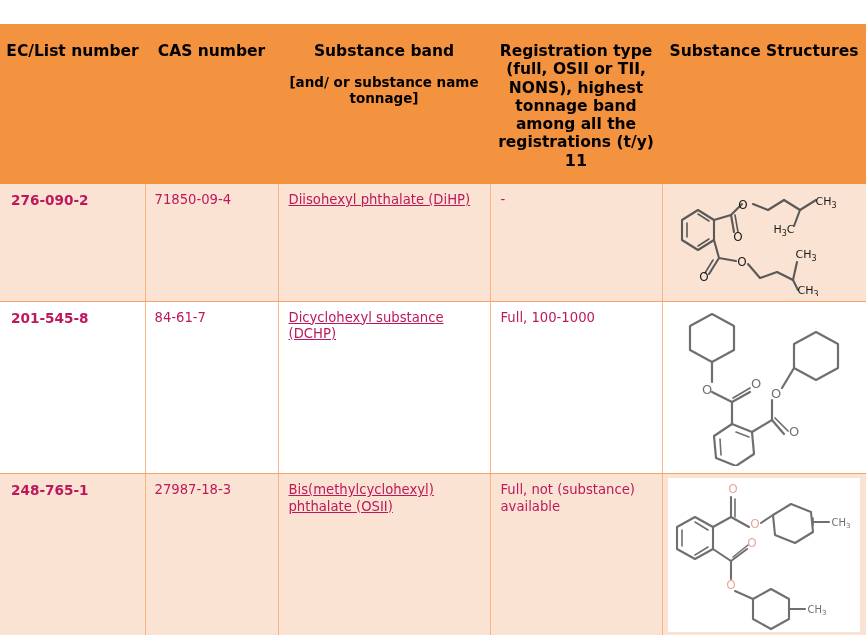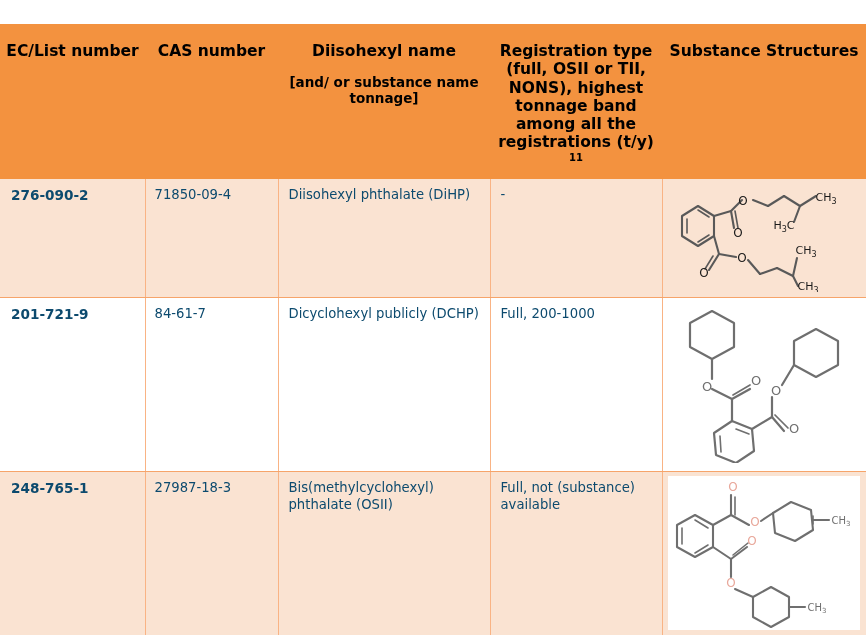--- a/index.html
+++ b/index.html
@@ -40,49 +40,49 @@
     box-sizing: border-box;
   }
   th .hdr-main { display: block; }
   th .hdr-sub {
     display: block;
     margin-top: 14px;
     font-size: 13.5px;
     line-height: 1.2;
   }
   th .sup {
-    font-size: 10px;
+    font-size: 16px;
     vertical-align: super;
     font-weight: bold;
     text-align: center;
   }
   
   tbody td {
     border-right: 1px solid #F9B384;
     border-bottom: 1px solid #F6A46A;
     vertical-align: top;
     padding: 8px 7px 6px 9px;
     font-size: 13.2px;
     line-height: 1.25;
-    color: #0c4a6e;
+    color: #be185d;
     box-sizing: border-box;
   }
   tbody td:last-child { border-right: none; }
   tbody tr:last-child td { border-bottom: none; }
 
   tr.row-shaded td { background: #FAE3D2; }
   tr.row-plain  td { background: #FFFFFF; }
 
   td.col-ec {
     font-weight: bold;
     font-size: 13.6px;
     padding-left: 11px;
   }
   td.col-cas { }
-  td.col-name { padding-left: 10px; }
+  td.col-name { padding-left: 10px; text-decoration: underline; }
   td.col-reg { padding-left: 10px; }
   td.col-struct {
     padding: 0;
     text-align: center;
     vertical-align: top;
   }
   .struct-box {
     width: 100%;
     height: 100%;
     display: flex;
@@ -110,21 +110,21 @@
     </colgroup>
     <thead>
       <tr>
         <th>
           <span class="hdr-main">EC/List number</span>
         </th>
         <th>
           <span class="hdr-main">CAS number</span>
         </th>
         <th>
-          <span class="hdr-main">Diisohexyl name</span>
+          <span class="hdr-main">Substance band</span>
           <span class="hdr-sub">[and/ or substance name tonnage]</span>
         </th>
         <th>
           <span class="hdr-main">Registration type (full, OSII or TII, NONS), highest tonnage band among all the registrations (t/y)</span><span class="sup">11</span>
         </th>
         <th>
           <span class="hdr-main">Substance Structures</span>
         </th>
       </tr>
     </thead>
@@ -174,24 +174,24 @@
                 <text x="162" y="17" text-anchor="middle" font-size="11">CH<tspan font-size="8" dy="3">3</tspan></text>
                 <text x="142" y="70" text-anchor="middle" font-size="11">CH<tspan font-size="8" dy="3">3</tspan></text>
                 <text x="144" y="106" text-anchor="middle" font-size="11">CH<tspan font-size="8" dy="3">3</tspan></text>
               </g>
             </svg>
           </div>
         </td>
       </tr>
 
       <tr class="row-plain" style="height:160px">
-        <td class="col-ec">201-721-9</td>
+        <td class="col-ec">201-545-8</td>
         <td class="col-cas">84-61-7</td>
-        <td class="col-name">Dicyclohexyl publicly (DCHP)</td>
-        <td class="col-reg">Full, 200-1000</td>
+        <td class="col-name">Dicyclohexyl substance (DCHP)</td>
+        <td class="col-reg">Full, 100-1000</td>
         <td class="col-struct">
           <div class="struct-box">
             <svg width="200" height="158" viewBox="0 0 200 158" xmlns="http://www.w3.org/2000/svg">
               <g fill="none" stroke="#6f6f6f" stroke-width="2.2" stroke-linecap="round" stroke-linejoin="round">
 
                 <polygon points="26,18 48,6 70,18 70,42 48,54 26,42"></polygon>
                 <line x1="48" y1="54" x2="48" y2="74"></line>
 
                 <line x1="48" y1="84" x2="68" y2="94"></line>
                 <line x1="68" y1="94" x2="86" y2="84"></line>

